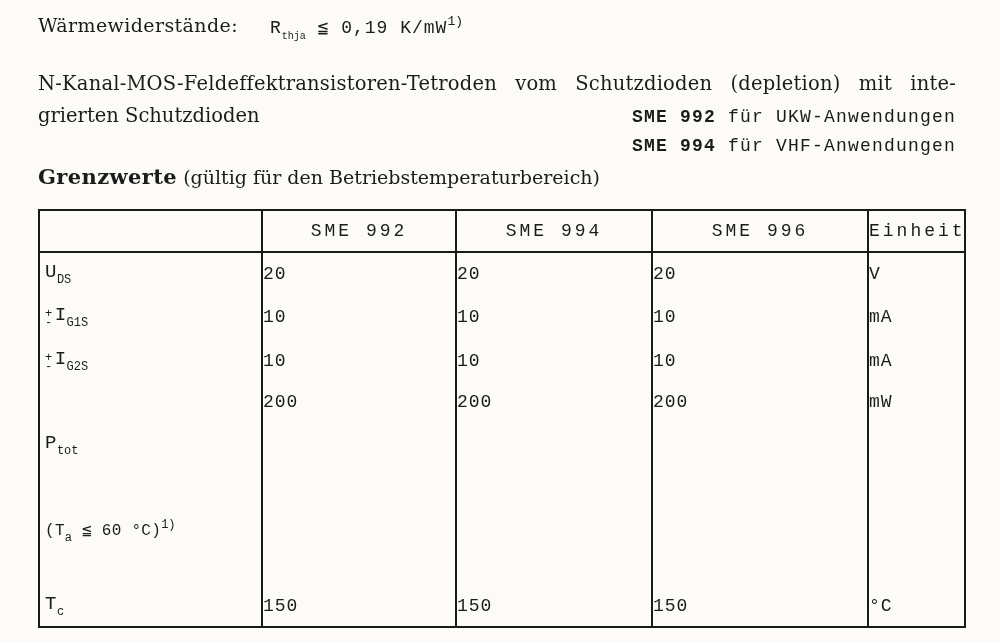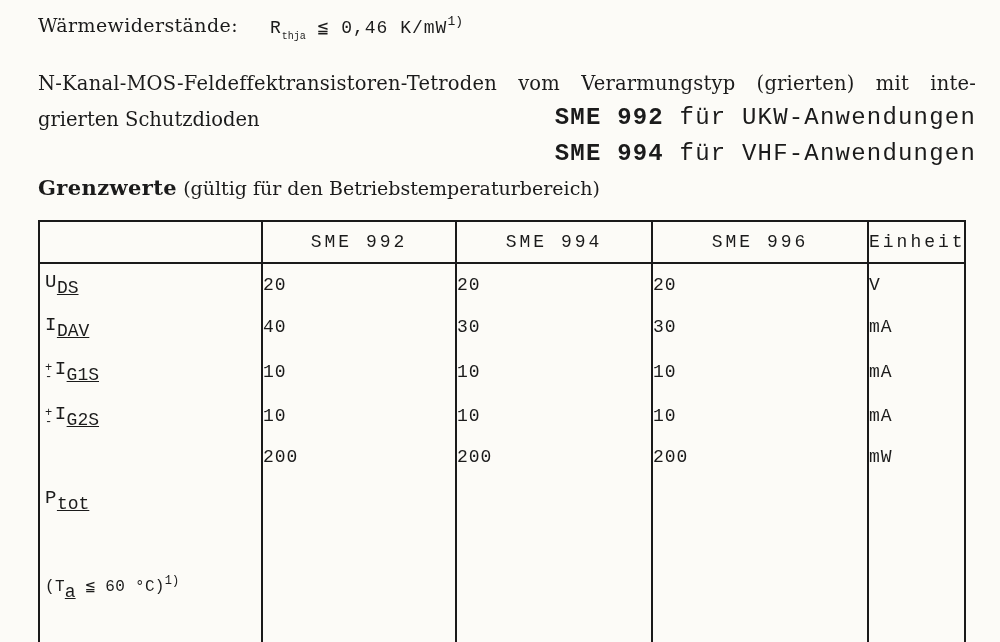--- a/index.html
+++ b/index.html
@@ -5,40 +5,40 @@
   * { margin:0; padding:0; box-sizing:border-box; }
   html,body { width:1000px; height:642px; }
   body {
     background:#efeeea;
     font-family:"DejaVu Serif", serif;
     color:#1b1b1b;
   }
   .page {
     width:1000px; height:642px;
     background:#fcfbf7;
-    padding:14px 24px 0 38px;
+    padding:14px 44px 0 38px;
     position:relative;
     overflow:hidden;
   }
 
   
   .thermal-line { display:flex; align-items:flex-start; }
   .thermal-label { font-size:19px; letter-spacing:0.4px; }
   .formula { margin-left:32px; font-size:18px; font-family:"Liberation Mono", monospace; letter-spacing:1px; white-space:pre; }
   sub.fsub { font-size:10px; vertical-align:-6px; letter-spacing:0; }
   sup.fsup { font-size:13px; vertical-align:8px; letter-spacing:0; }
 
   
   .intro-line1 {
     margin-top:30px; font-size:19.5px; letter-spacing:0.2px;
     text-align:justify; text-align-last:justify;
   }
   .row-flex { display:flex; justify-content:space-between; align-items:baseline; }
   .intro-line2 { margin-top:9px; font-size:19.5px;align-items:flex-end; }
-  .variant { font-family:"Liberation Mono", monospace; font-size:24px; letter-spacing:1.2px; white-space:pre; }
+  .variant { font-family:"Liberation Mono", monospace; font-size:18px; letter-spacing:1.2px; white-space:pre; }
   .variant b { font-weight:bold; }
   .variant-row { margin-top:9px; text-align:right; }
 
   
   .section-row { margin-top:8px;align-items:center; }
   .section-left { font-size:19px; }
   .section-title { font-weight:bold; font-size:21px; letter-spacing:0.4px; }
   .section-sub { font-size:19px; }
 
   
@@ -49,43 +49,43 @@
   }
   table.limits th, table.limits td { border-left:2px solid #1a1a1a; }
   thead th {
     border-bottom:2px solid #1a1a1a;
     height:42px; font-size:18px; font-weight:normal;
     letter-spacing:3px; text-align:center; white-space:pre;
   }
   tbody td { text-align:left; font-size:18px; letter-spacing:1px; vertical-align:middle; white-space:pre; }
   td.stub { text-align:left; padding-left:5px; letter-spacing:0.5px; }
   .sym { font-size:19px; }
-  sub.s { font-size:18px; vertical-align:-6px; letter-spacing:0;text-decoration:underline; }
+  sub.s { font-size:12px; vertical-align:-6px; letter-spacing:0; }
   sup.n { font-size:12px; vertical-align:7px; letter-spacing:0; }
   .pm { display:inline-flex; flex-direction:column; font-size:12px; line-height:9px; vertical-align:3px; margin-right:2px; }
   .pm span { font-style:normal; }
   tr.r0 td { height:42px; }
   tr.r1 td { height:44px; }
   tr.r2 td { height:45px; }
   tr.r3 td { height:44px; }
   tr.r4 td { height:66px; vertical-align:top; padding-top:9px; }
   tr.r5 td { height:42px; }
   .cond { font-size:16px; margin-top:20px; letter-spacing:0.3px; }
 </style>
 </head>
 <body>
 
 <div class="page">
 
   <div class="thermal-line">
     <span class="thermal-label">Wärmewiderstände:</span>
-    <span class="formula"><span>R</span><sub class="fsub">thja</sub><span> ≦ 0,46 K/mW</span><sup class="fsup">1)</sup></span>
+    <span class="formula"><span>R</span><sub class="fsub">thja</sub><span> ≦ 0,19 K/mW</span><sup class="fsup">1)</sup></span>
   </div>
 
-  <div class="intro-line1">N-Kanal-MOS-Feldeffektransistoren-Tetroden vom Verarmungstyp (grierten) mit inte-</div>
+  <div class="intro-line1">N-Kanal-MOS-Feldeffektransistoren-Tetroden vom Schutzdioden (depletion) mit inte-</div>
 
   <div class="row-flex intro-line2">
     <span>grierten Schutzdioden</span>
     <span class="variant"><b>SME 992</b><span> für UKW-Anwendungen</span></span>
   </div>
 
   <div class="variant-row">
     <span class="variant"><b>SME 994</b><span> für VHF-Anwendungen</span></span>
   </div>
 
@@ -111,27 +111,20 @@
       </tr>
     </thead>
     <tbody>
       <tr class="r0">
         <td class="stub"><span class="sym">U</span><sub class="s">DS</sub></td>
         <td>20</td>
         <td>20</td>
         <td>20</td>
         <td>V</td>
       </tr>
-      <tr class="r1">
-        <td class="stub"><span class="sym">I</span><sub class="s">DAV</sub></td>
-        <td>40</td>
-        <td>30</td>
-        <td>30</td>
-        <td>mA</td>
-      </tr>
       <tr class="r2">
         <td class="stub"><span class="pm"><span>+</span><span>-</span></span><span class="sym">I</span><sub class="s">G1S</sub></td>
         <td>10</td>
         <td>10</td>
         <td>10</td>
         <td>mA</td>
       </tr>
       <tr class="r3">
         <td class="stub"><span class="pm"><span>+</span><span>-</span></span><span class="sym">I</span><sub class="s">G2S</sub></td>
         <td>10</td>

